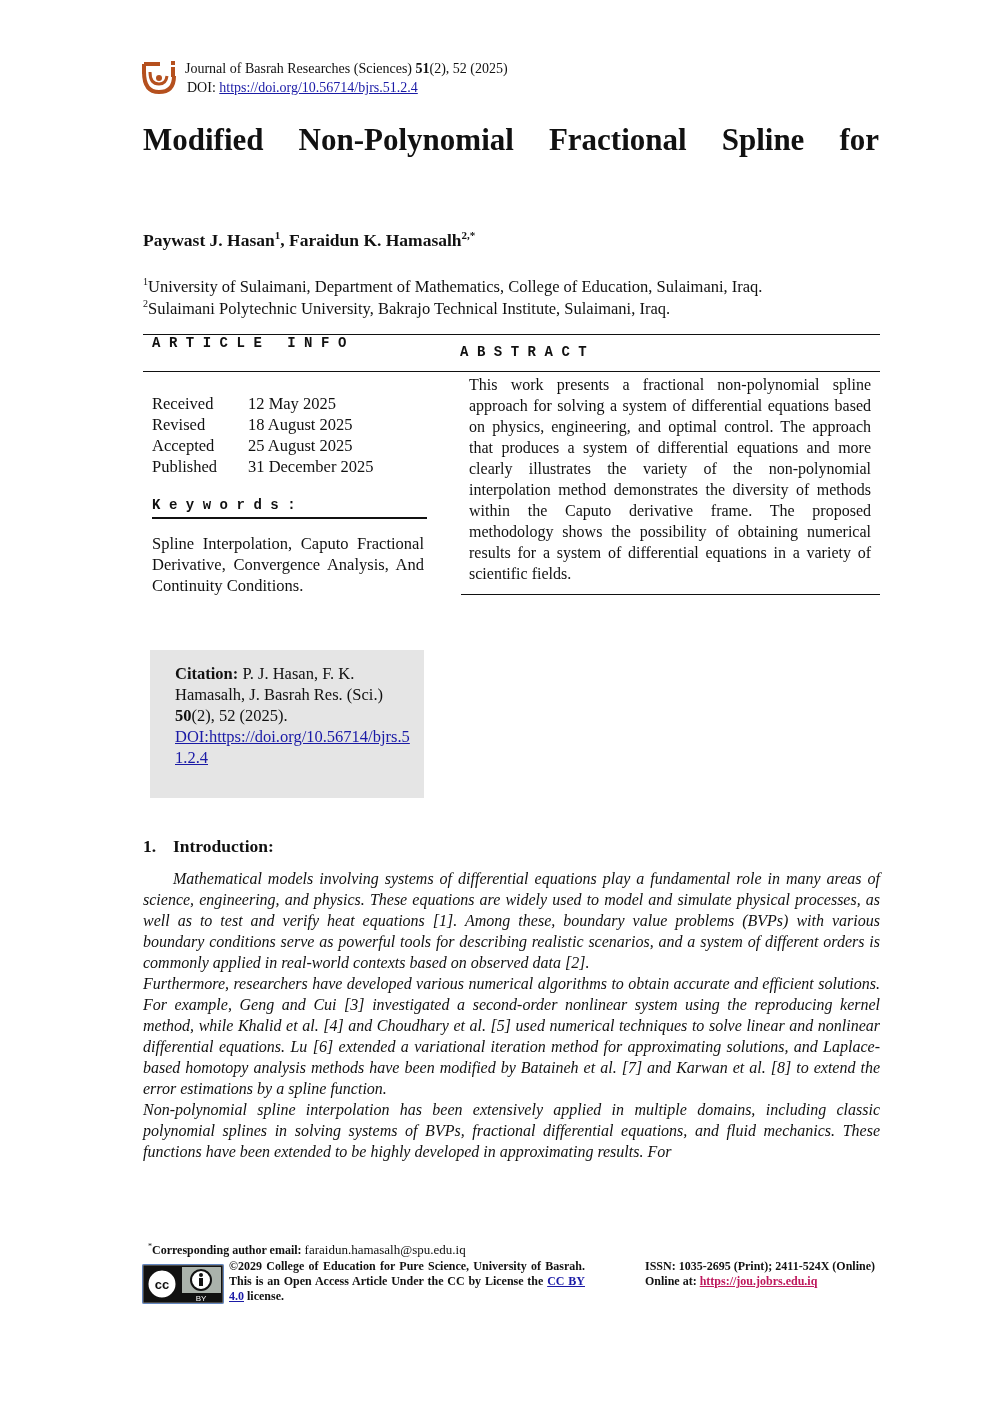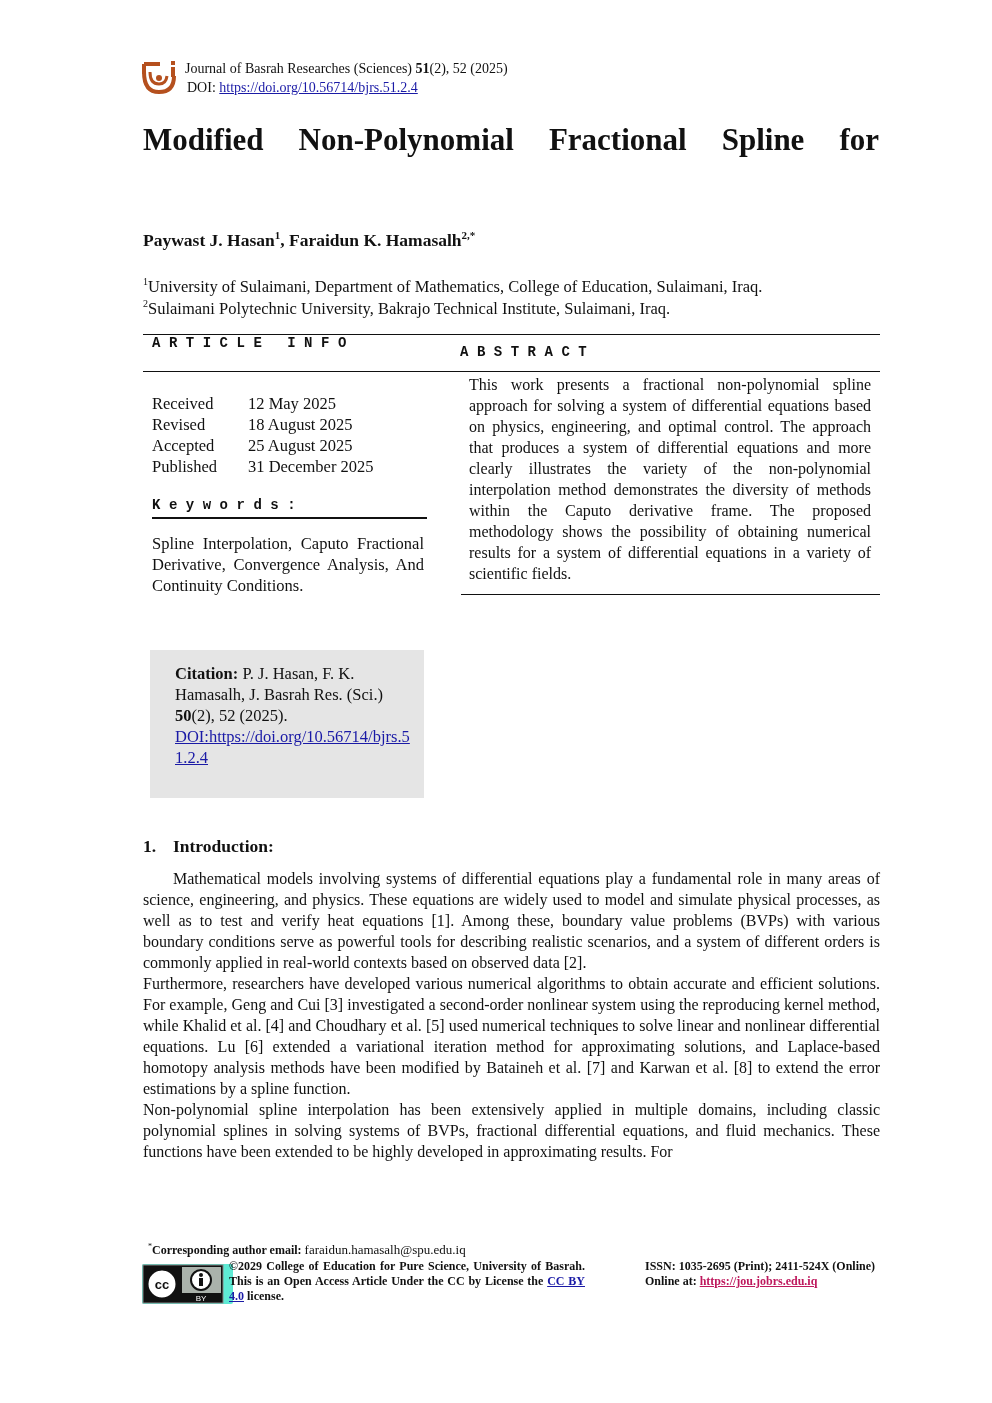--- a/index.html
+++ b/index.html
@@ -40,27 +40,27 @@
   .citation .inner { position: absolute; left: 25px; top: 13px; width: 238px; font-size: 16.5px; line-height: 21px; }
   .citation a { color: #1a1aa6; word-break: break-all; }
 
   .abstract { left: 469px; top: 374px; width: 402px; font-size: 16px; line-height: 21px;
               text-align: justify; }
 
   .sec-title { left: 143px; top: 836px; font-size: 17.5px; font-weight: bold; white-space: nowrap; }
   .sec-title .num { display: inline-block; width: 30px; }
 
   .body { left: 143px; width: 737px; font-size: 16px; line-height: 21px; text-align: justify; }
-  .body p { margin: 0; }
+  .body p { margin: 0; font-style: italic; }
   .body p.indent { text-indent: 30px; }
 
   
   .corr { left: 148px; top: 1242px; font-size: 12px; white-space: nowrap; }
   .corr b { font-weight: bold; }
-  .cc-badge { left: 142px; top: 1264px; width: 91px; height: 40px; background: #5eead4;
+  .cc-badge { left: 142px; top: 1264px; width: 82px; height: 40px; background: #3b82f6;
               border-radius: 2px; }
   .copyright { left: 229px; top: 1259px; width: 356px; font-size: 12px; line-height: 15px;
                font-weight: bold; text-align: justify; }
   .copyright a { color: #1a1aa6; }
   .issn { left: 645px; top: 1259px; font-size: 12px; line-height: 15px; font-weight: bold; white-space: nowrap; }
   .issn a { color: #be185d; }
 </style>
 </head>
 <body>
 

